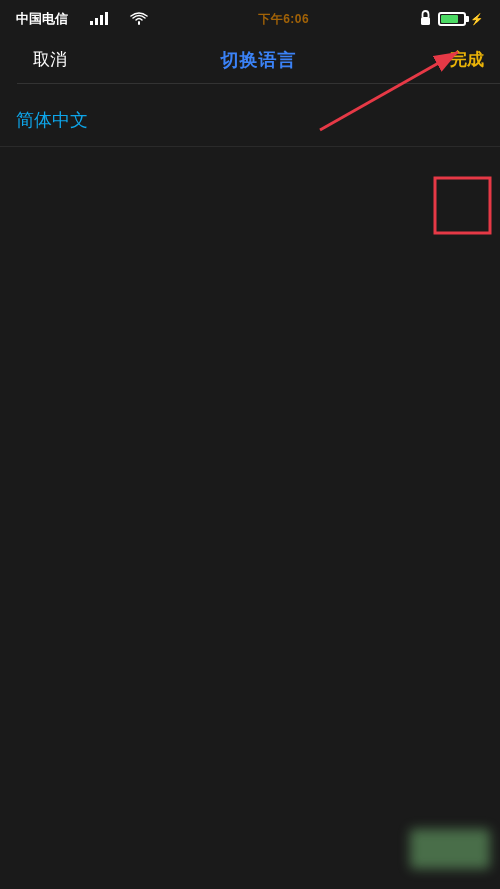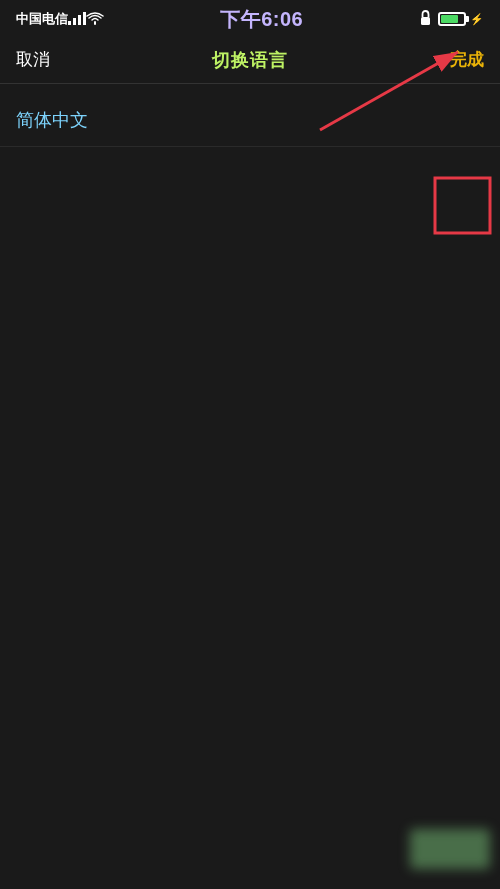--- a/index.html
+++ b/index.html
@@ -24,30 +24,30 @@
       align-items: center;
       justify-content: space-between;
       padding: 6px 16px 4px 16px;
       height: 36px;
       background: #1a1a1a;
     }
 
     .status-left {
       display: flex;
       align-items: center;
-      gap: 0;
+      gap: 22px;
       font-size: 13px;
       font-weight: 600;
       color: #ffffff;
     }
 
     .status-center {
-      font-size: 20px;
-      font-weight: 600;
-      color: #c4b5fd;
+      font-size: 12px;
+      font-weight: 600;
+      color: #a16207;
       letter-spacing: 0.5px;
     }
 
     .status-right {
       display: flex;
       align-items: center;
       gap: 6px;
       font-size: 12px;
       color: #ffffff;
     }
@@ -90,32 +90,33 @@
 
     
     .nav-bar {
       display: flex;
       align-items: center;
       justify-content: space-between;
       padding: 10px 16px;
       height: 48px;
       border-bottom: 1px solid #333333;
       background: #1a1a1a;
+      margin-left: 17px;
     }
 
     .nav-cancel {
       font-size: 17px;
       color: #ffffff;
       cursor: pointer;
     }
 
     .nav-title {
       font-size: 18px;
       font-weight: 600;
-      color: #bef264;
+      color: #3b82f6;
       letter-spacing: 1px;
     }
 
     .nav-done {
       font-size: 17px;
       color: #eab308;
       font-weight: 600;
       cursor: pointer;
     }
 
@@ -129,21 +130,21 @@
       display: flex;
       align-items: center;
       justify-content: space-between;
       padding: 14px 16px;
       border-bottom: 1px solid #2a2a2a;
       cursor: pointer;
     }
 
     .language-label {
       font-size: 18px;
-      color: #7dd3fc;
+      color: #0ea5e9;
     }
 
     .check-box {
       width: 44px;
       height: 44px;
       border: 2px solid #e63946;
       display: flex;
       align-items: center;
       justify-content: center;
       border-radius: 4px;

